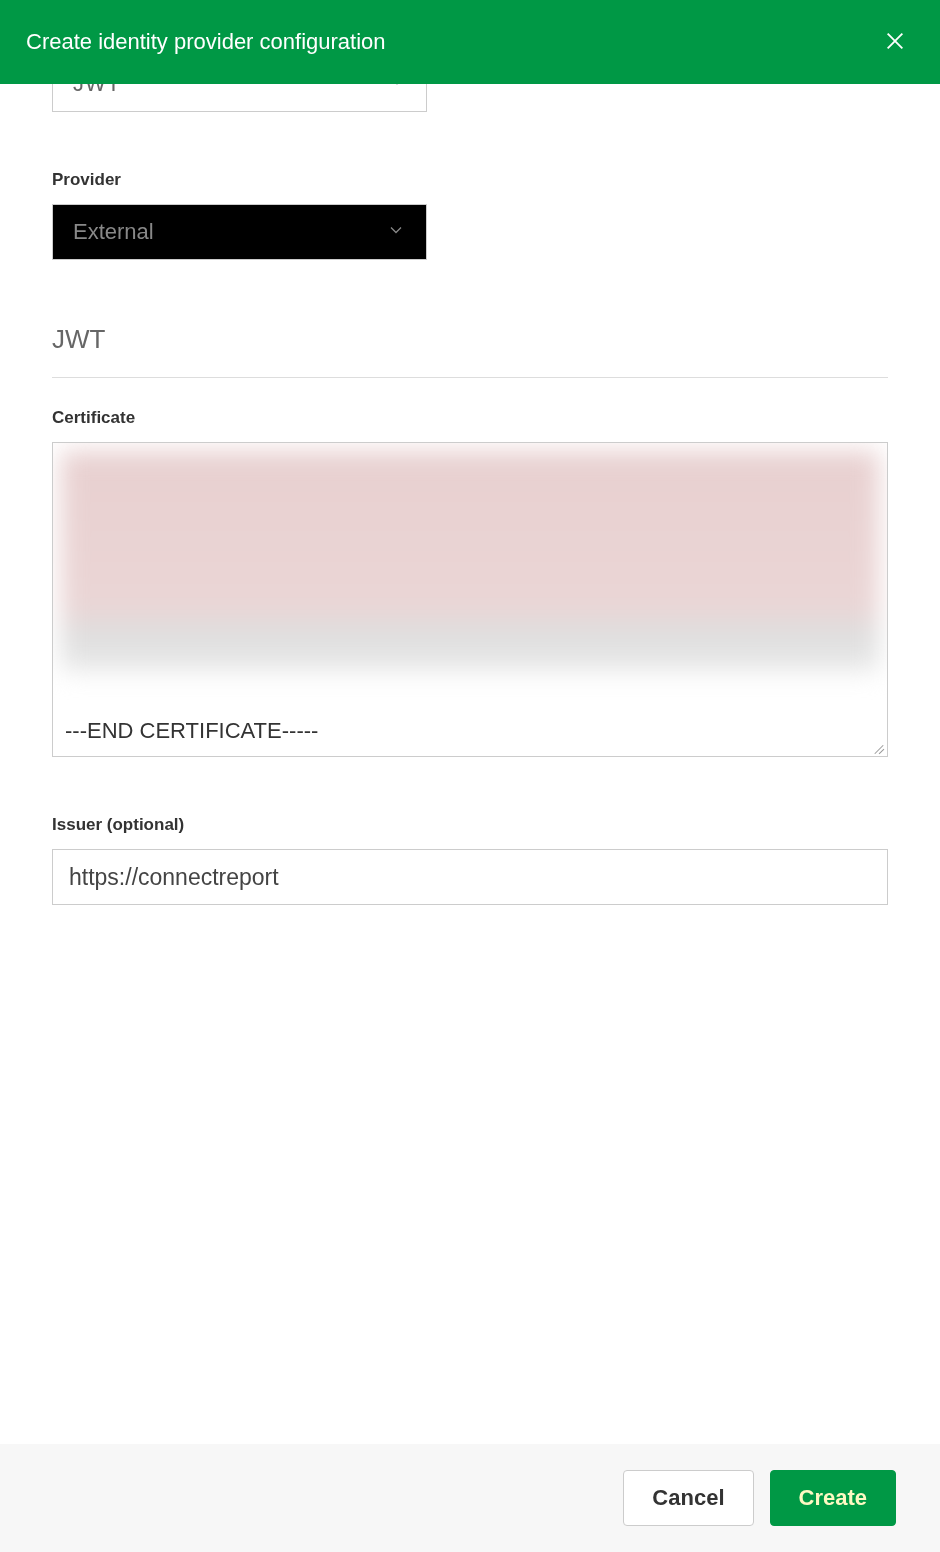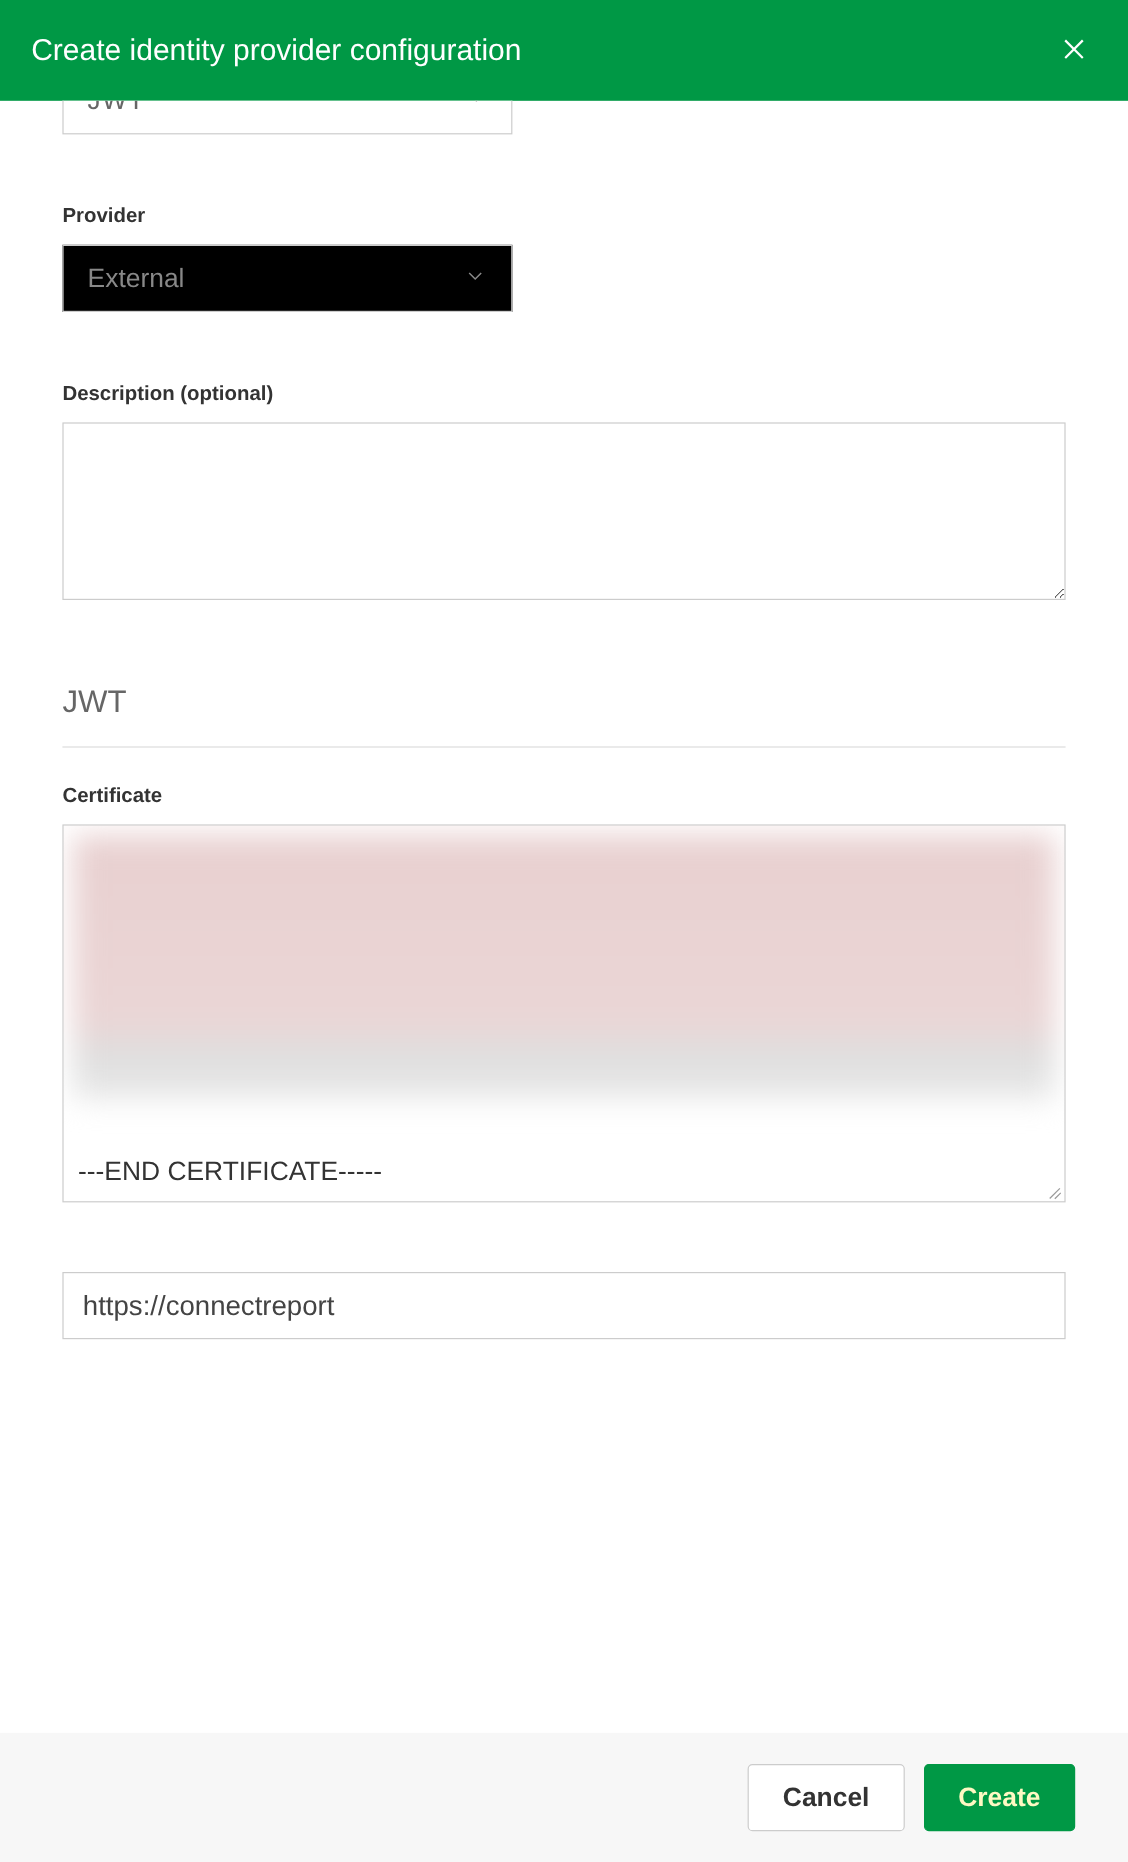--- a/index.html
+++ b/index.html
@@ -1,19 +1,19 @@
 <!DOCTYPE html>
 <html><head>
 <meta charset="utf-8">
 <style>
   * { box-sizing: border-box; margin: 0; padding: 0; }
   html, body { width: 940px; height: 1552px; font-family: -apple-system, BlinkMacSystemFont, "Segoe UI", Helvetica, Arial, sans-serif; background: #fff; color: #333; }
   .modal { width: 940px; height: 1552px; display: flex; flex-direction: column; }
   .header { background: #009845; color: #fff; height: 84px; display: flex; align-items: center; justify-content: space-between; padding: 0 26px; }
-  .header-title { font-size: 25px; font-weight: 400; }
+  .header-title { font-size: 22px; font-weight: 400; }
   .close-btn { background: none; border: none; color: #fff; cursor: pointer; padding: 8px; }
   .close-btn svg { width: 22px; height: 22px; stroke: #fff; stroke-width: 2; }
   .body { flex: 1; overflow-y: auto; padding: 0 52px 40px 52px; }
   .field { margin-top: 58px; }
   .field:first-child { margin-top: -28px; }
   .label { font-size: 17px; font-weight: 600; color: #333; margin-bottom: 14px; display: block; }
   .select { width: 375px; height: 56px; border: 1px solid #ccc; background: #000000; display: flex; align-items: center; justify-content: space-between; padding: 0 20px; cursor: pointer; }
   .select.type { background: #fff; }
   .select-text { font-size: 22px; color: #888; }
   .select.type .select-text { font-size: 22px; color: #666; letter-spacing: 1px; }
@@ -66,37 +66,34 @@
       <div class="select">
         <span class="select-text">External</span>
         <span class="chevron">
           <svg width="20" height="20" viewBox="0 0 24 24" fill="none" stroke="#888" stroke-width="1.5">
               <polyline points="6 9 12 15 18 9"></polyline>
             </svg>
         </span>
       </div>
     </div>
 
-    <div class="field">
-      <label class="label">Description (optional)</label>
-      <textarea class="textarea desc-textarea" style=""></textarea>
-    </div>
 
     <div class="section-heading">JWT</div>
 
     <div class="field first-after-heading">
       <label class="label">Certificate</label>
       <div class="cert-box">
         <div class="cert-blur"></div>
         <div class="cert-end">---END CERTIFICATE-----</div>
         <div class="resize-handle"></div>
       </div>
     </div>
 
     <div class="field">
+      <label class="label">Issuer (optional)</label>
       <input class="input" type="text" value="https://connectreport" style="">
     </div>
 
 
   </div>
 
   <div class="footer">
     <button class="btn">Cancel</button>
     <button class="btn primary">Create</button>
   </div>

